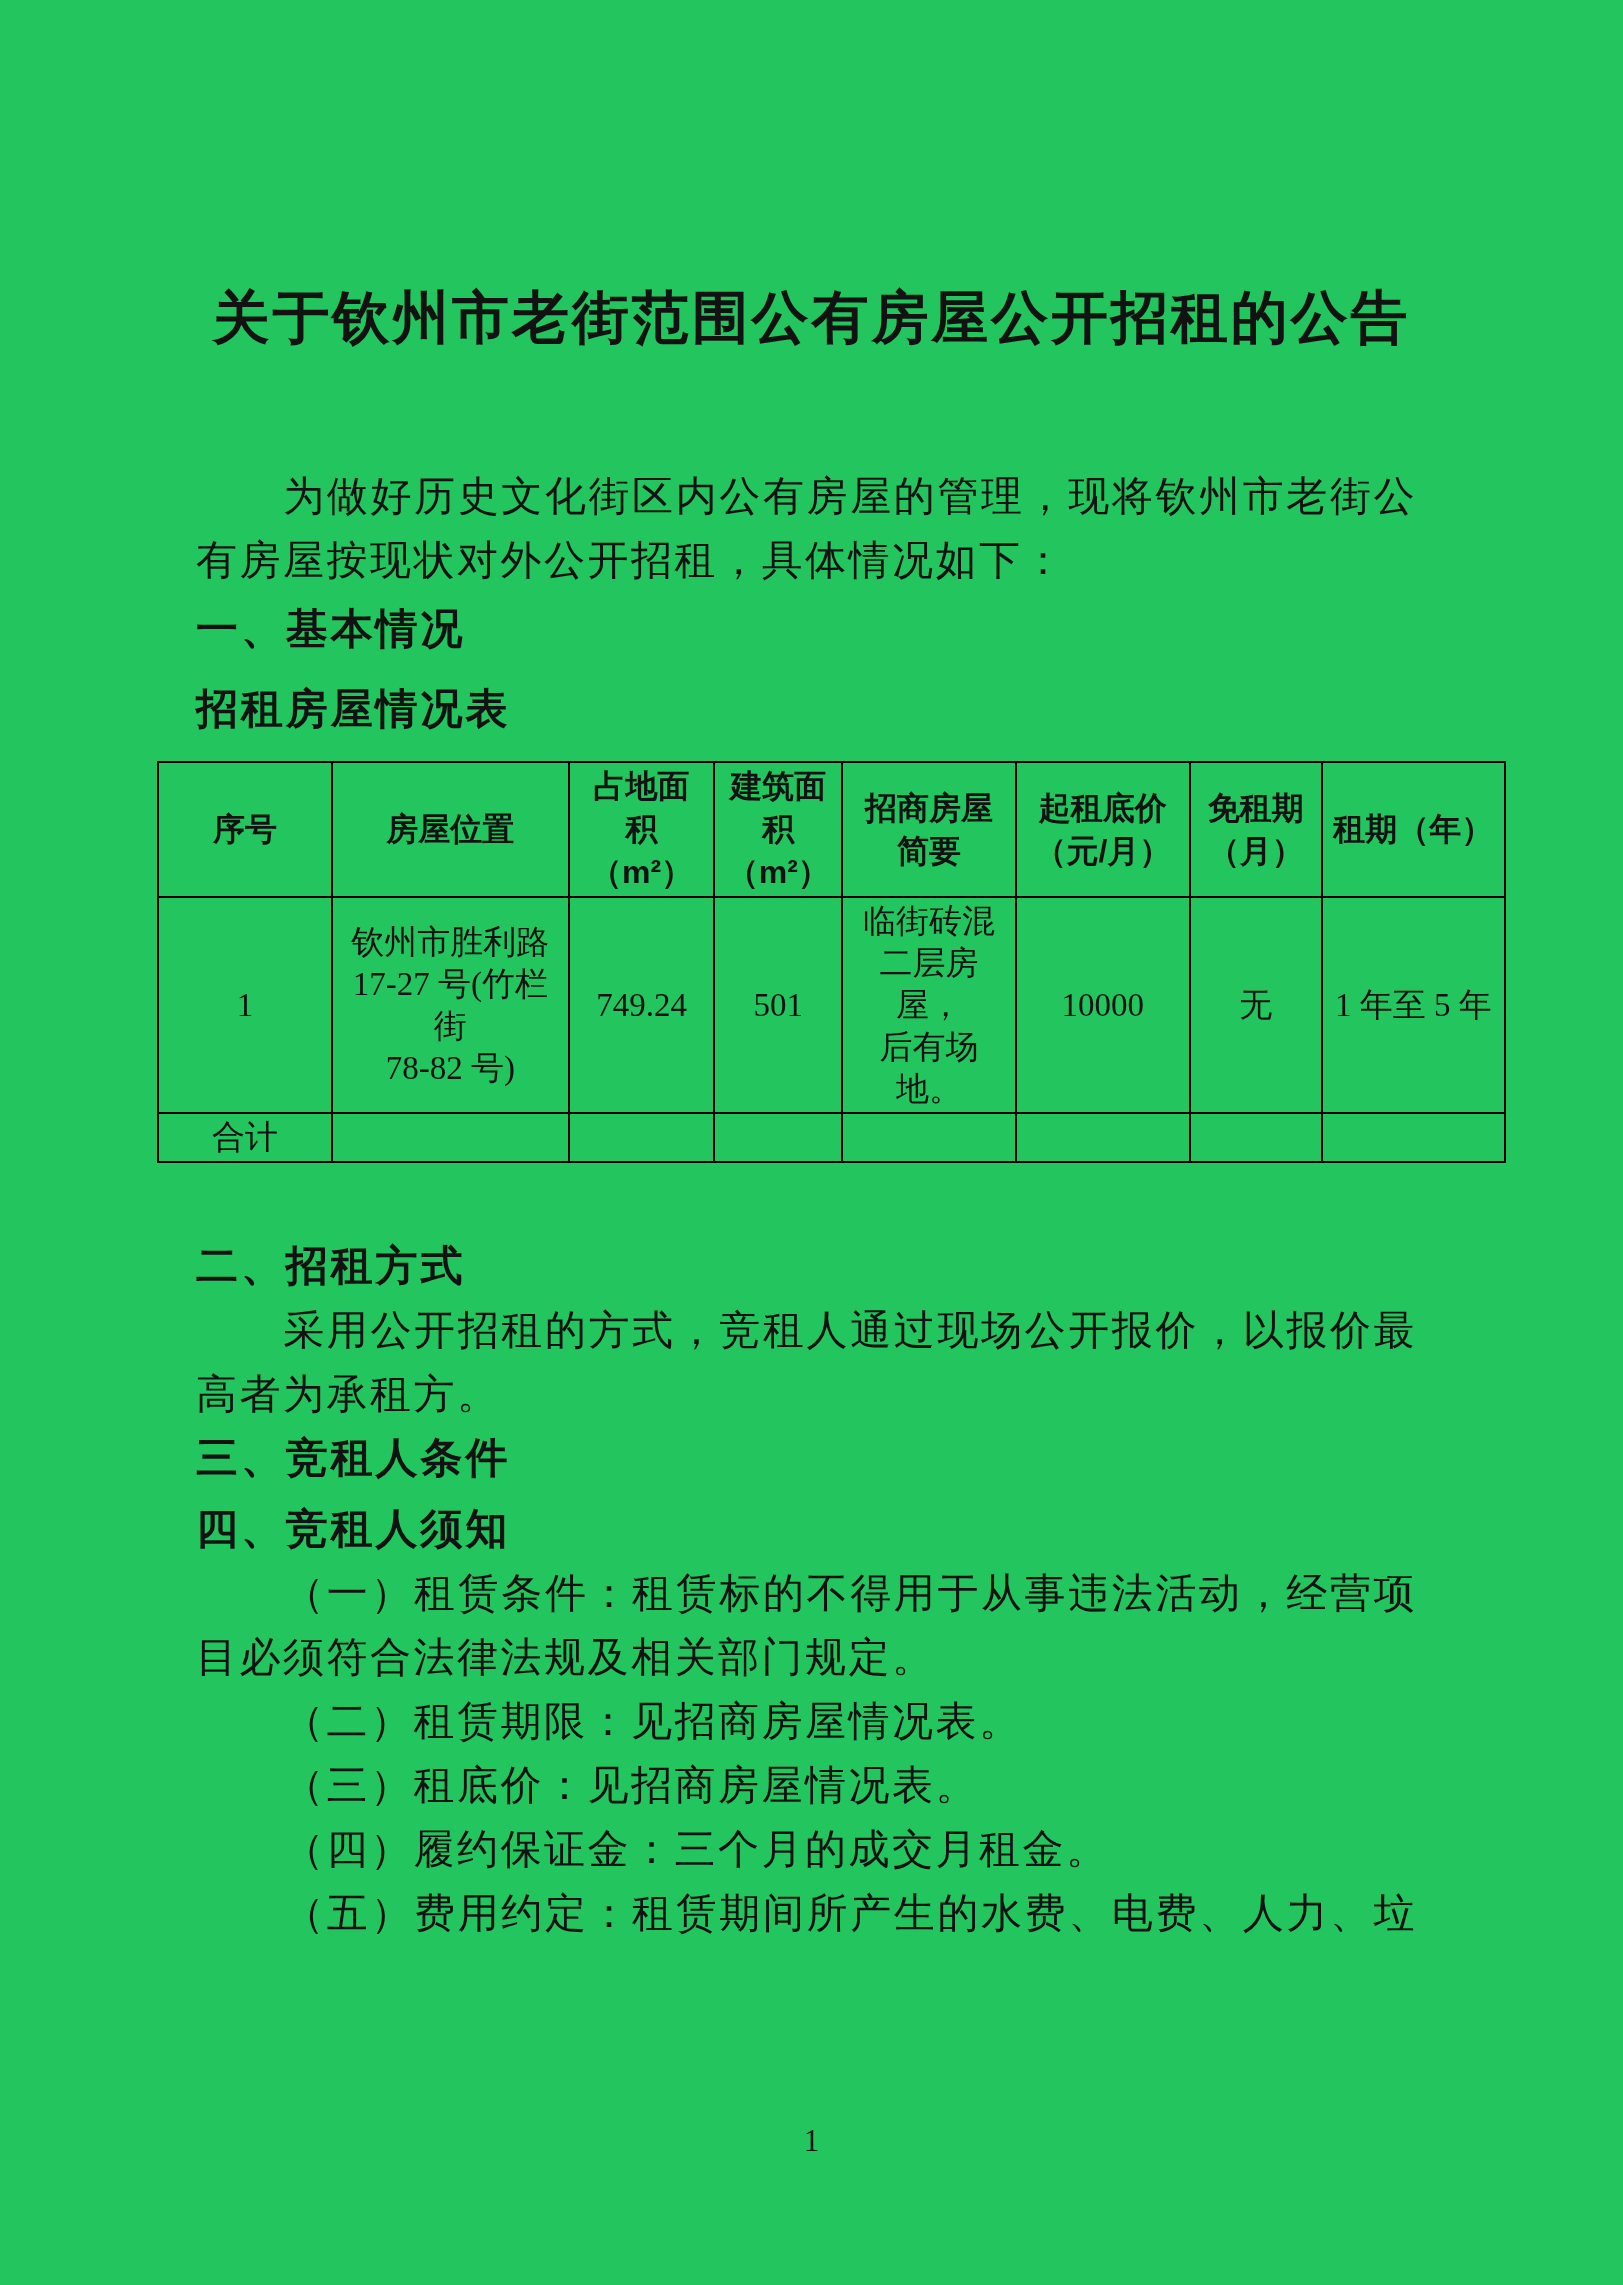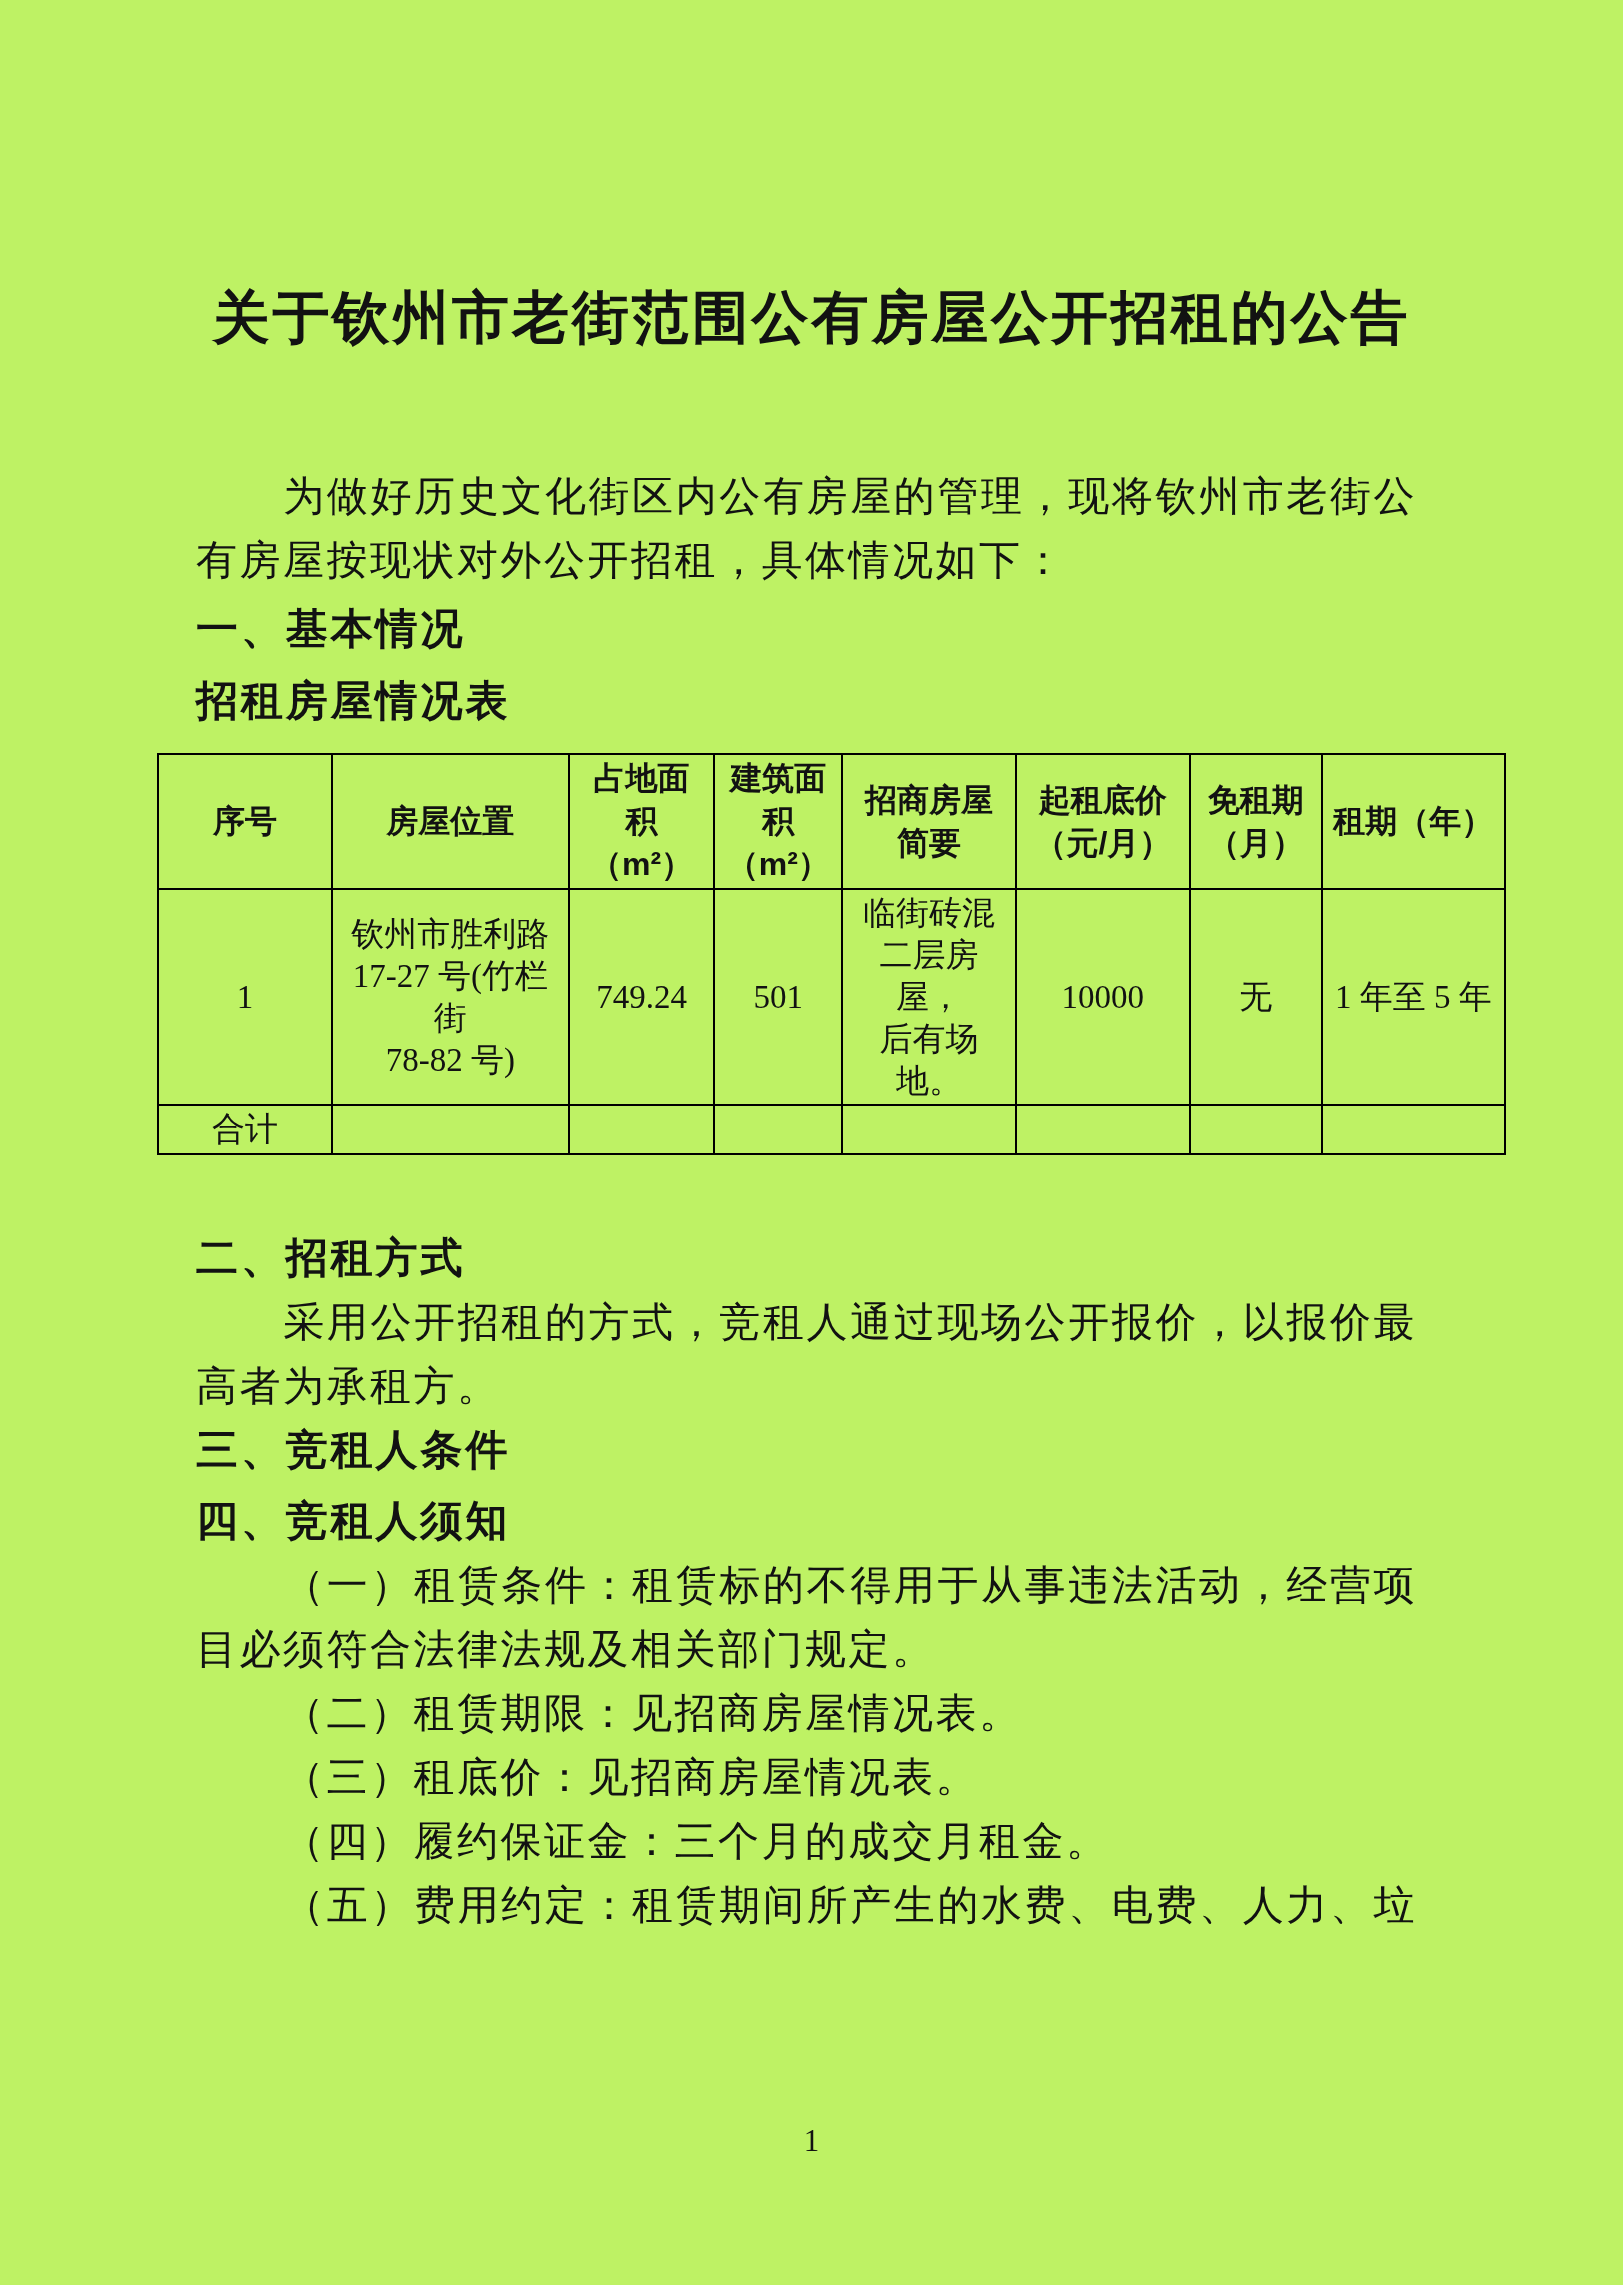--- a/index.html
+++ b/index.html
@@ -1,21 +1,21 @@
 <!DOCTYPE html>
 <html><head>
 <meta charset="utf-8">
 <style>
   html, body { margin: 0; padding: 0; background: #888; }
   .page {
     position: relative;
     width: 1623px;
     height: 2286px;
     margin: 0 auto;
-    background: #bef264;
+    background: #22c55e;
     color: #121212;
     font-family: "Liberation Serif", serif;
     overflow: hidden;
   }
   .doc-title {
     padding-top: 279px;
     text-align: center;
     font-family: "Liberation Serif", serif;
     font-weight: bold;
     font-size: 57px;
@@ -41,21 +41,21 @@
   .heading {
     font-family: Liberation Serif, serif;
     font-weight: bold;
     font-size: 42px;
     line-height: 64px;
     letter-spacing: 2.9px;
     white-space: nowrap;
   }
   .intro { margin-top: 107px; }
   .h-sec1 { margin-top: 4.9px; }
-  .table-caption { margin-top: 8px; }
+  .table-caption { margin-top: 16px; }
   .table-wrap {
     margin-top: 20.6px;
     margin-left: -39px;
     width: 1349px;
   }
   table.rental {
     width: 100%;
     border-collapse: collapse;
     table-layout: fixed;
   }

